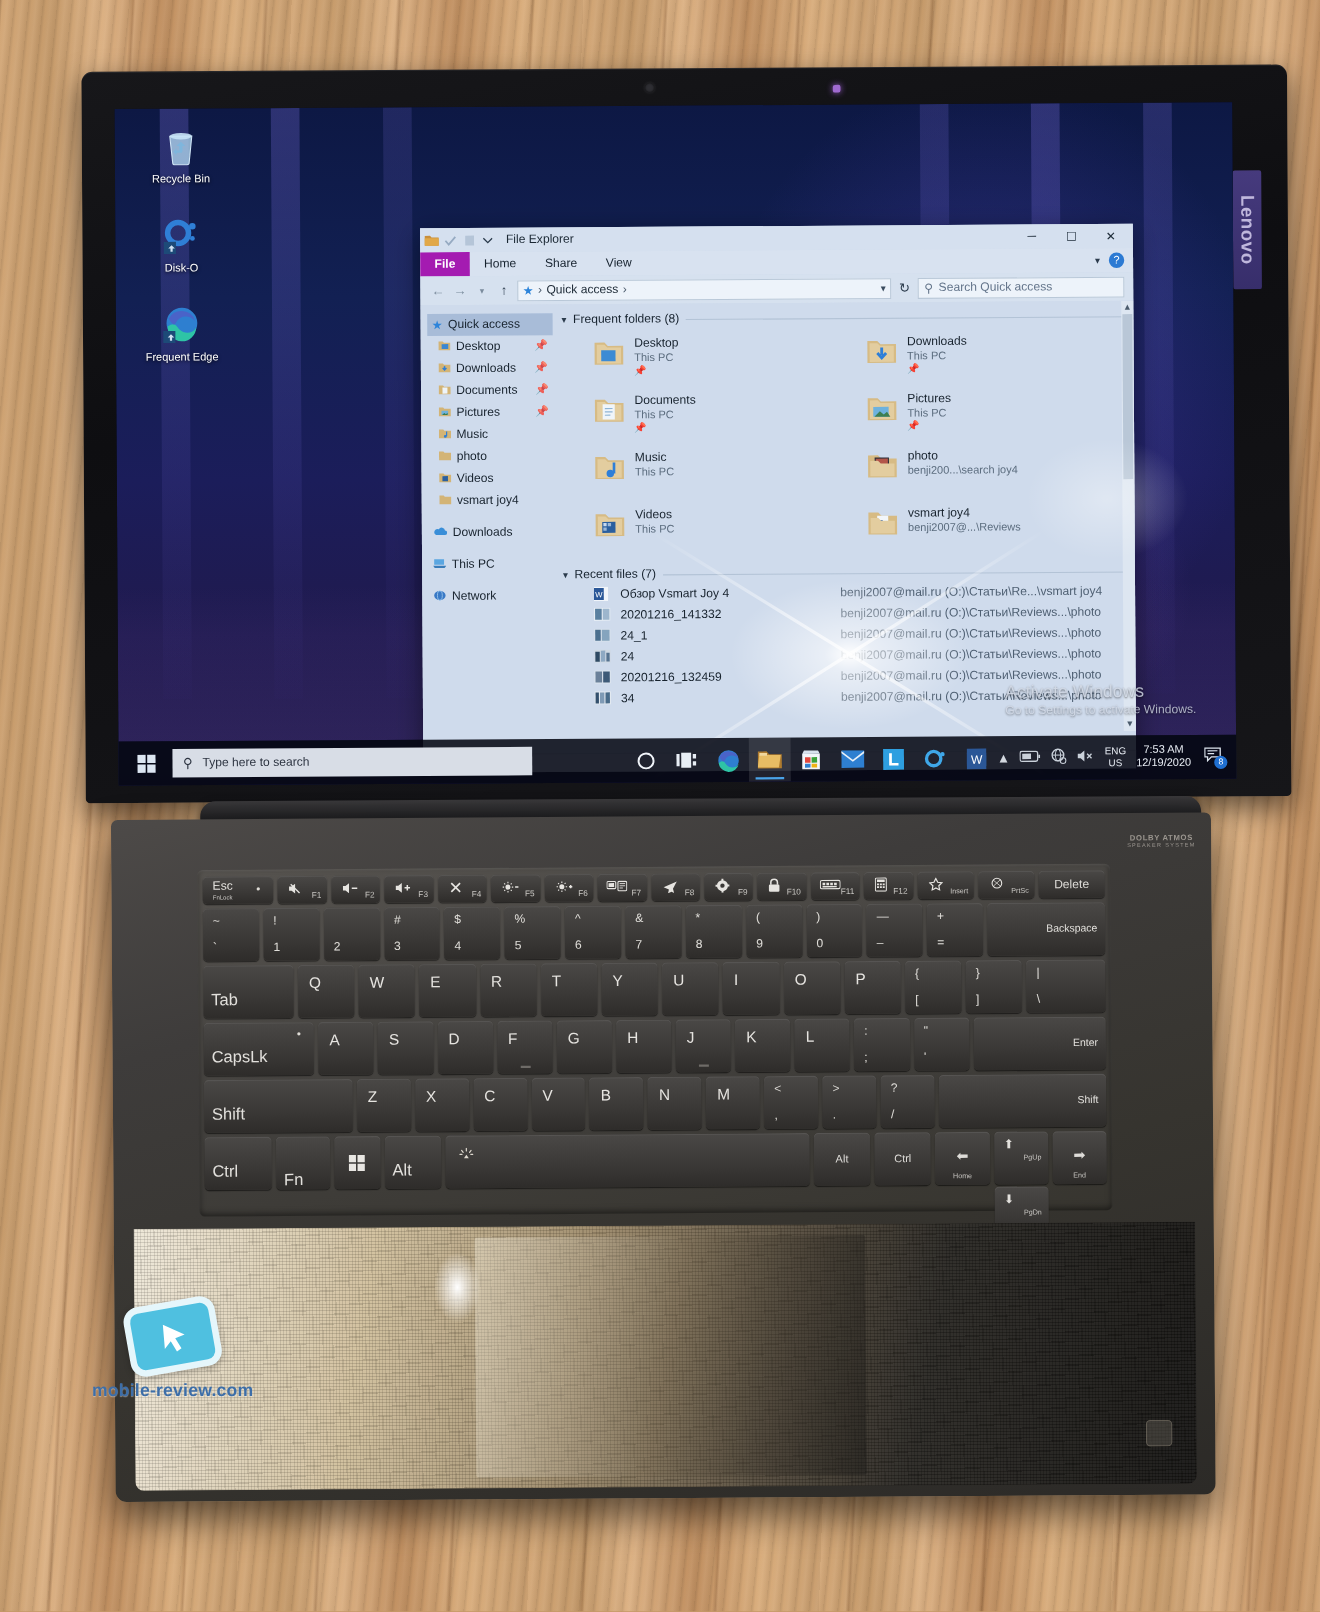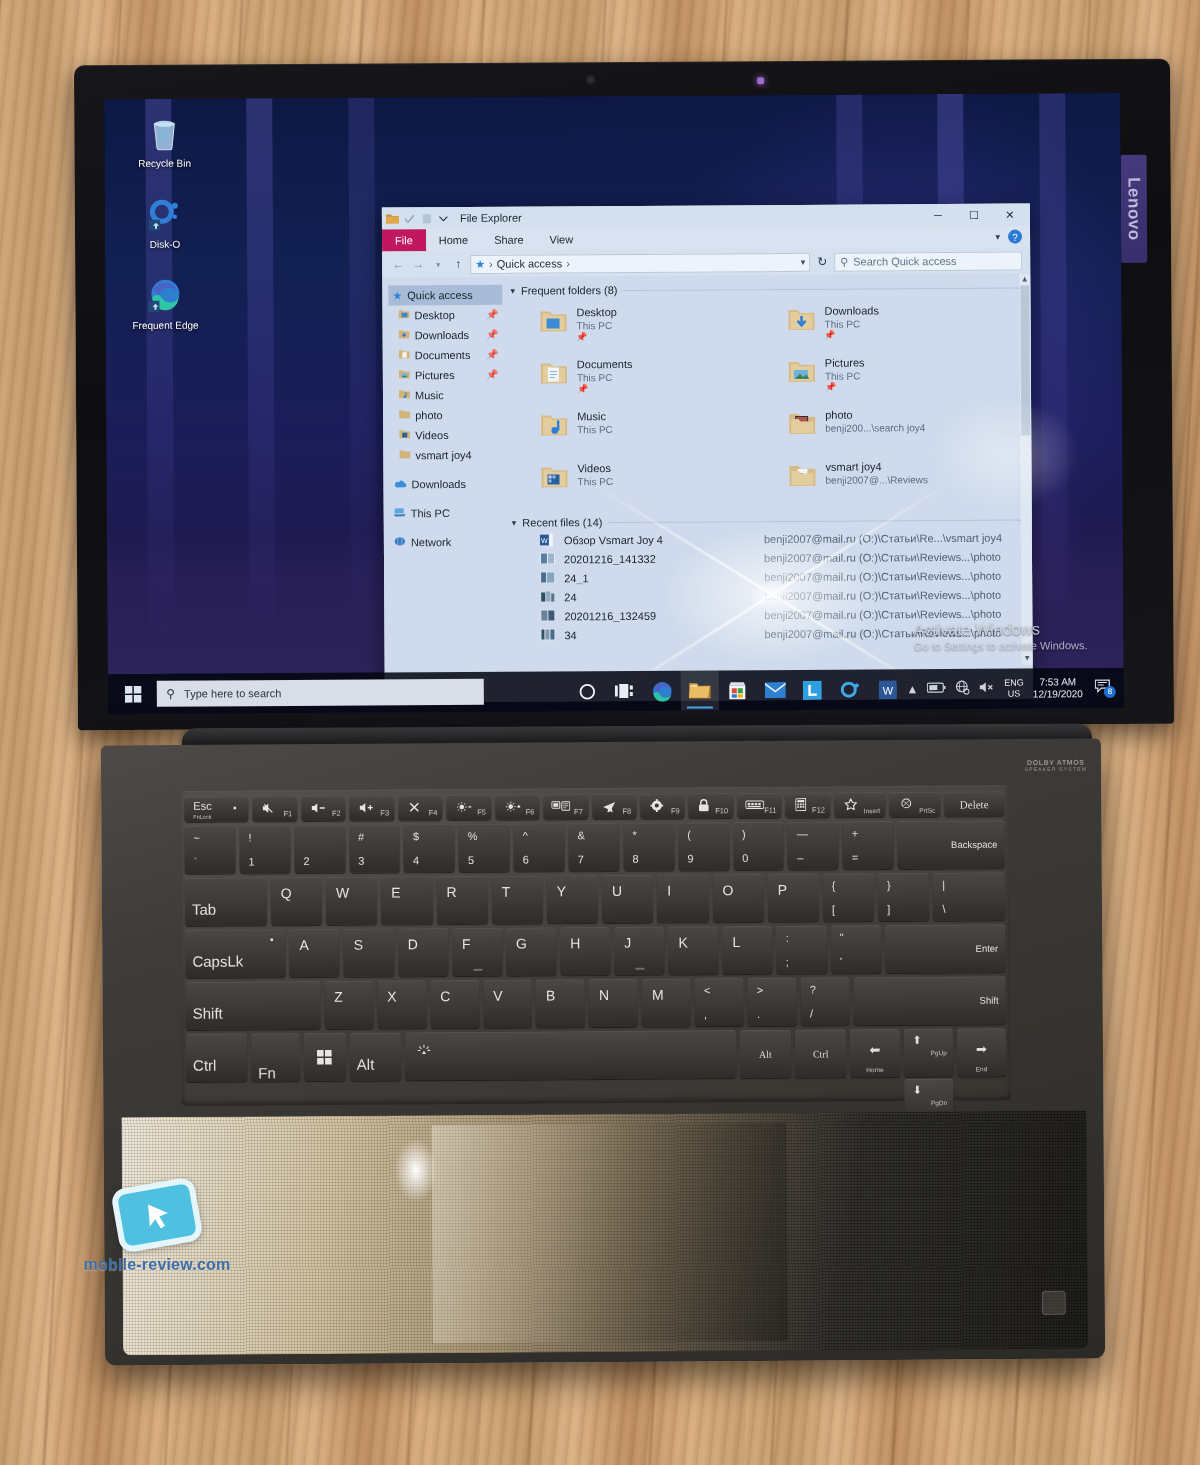--- a/index.html
+++ b/index.html
@@ -109,21 +109,21 @@
     flex:0 0 auto;
   }
   .qat{ width:17px; height:17px; display:flex; align-items:center; justify-content:center; }
   #win-title{ font-size:11px; color:#1a2733; margin-left:8px; }
   #win-btns{ margin-left:auto; display:flex; }
   .wbtn{ width:36px; height:22px; display:flex; align-items:center; justify-content:center; color:#1c2a37; font-size:11px; }
   #ribbon{
     height:22px; background:#d8e2f0; display:flex; align-items:stretch; flex:0 0 auto;
   }
   .rtab{ padding:0 13px; display:flex; align-items:center; font-size:11px; color:#16222e; }
-  .rtab.file{ background:#be185d; color:#fff; }
+  .rtab.file{ background:#a21caf; color:#fff;font-weight:bold; }
   #ribbon-right{ margin-left:auto; display:flex; align-items:center; gap:8px; padding-right:8px; }
   #help-circle{
     width:14px;height:14px;border-radius:50%;background:#2d7ad1;color:#fff;
     font-size:10px;display:flex;align-items:center;justify-content:center;
   }
   #addr-bar{
     height:26px; background:#d6e1ef; display:flex; align-items:center; gap:4px; padding:0 8px; flex:0 0 auto;
   }
   .navbtn{ width:16px; text-align:center; color:#7b8c9d; font-size:12px; }
   .navbtn.up{ color:#2b3b4c; }
@@ -259,21 +259,21 @@
   .key{
     background:linear-gradient(180deg,#4a4846,#3a3836 60%,#2e2c2a);
     border-radius:4px; position:relative; color:#e2e0dc;
     box-shadow:0 1px 1px rgba(0,0,0,.55), inset 0 1px 0 rgba(255,255,255,.07);
     flex:1 1 auto;
   }
   .krow.fn .key{ height:25px; }
   .krow.num .key, .krow.qw .key, .krow.as .key, .krow.zx .key { height:48px; }
   .krow.bt .key{ height:48px; }
   .k-c{ position:absolute; inset:0; display:flex; align-items:center; justify-content:center;
-        font-size:13px; color:#dedcd8;font-family:Liberation Serif, serif; }
+        font-size:13px; color:#dedcd8; }
   .k-word-r{ position:absolute; right:7px; top:50%; transform:translateY(-50%); font-size:9.5px; }
   .k-word-l{ position:absolute; left:7px; top:50%; transform:translateY(-50%); font-size:15px; }
   .k-fnum{ position:absolute; right:5px; bottom:3px; font-size:7.5px; color:#c9c7c3; }
   .k-fglyph{ position:absolute; left:10px; top:50%; transform:translateY(-50%); font-size:11px; color:#e6e4e0; }
   .k-topg{ position:absolute; left:9px; top:6px; font-size:11px; color:#e0ded9; }
   .k-botg{ position:absolute; left:9px; bottom:6px; font-size:11px; color:#e0ded9; }
   .k-letter{ position:absolute; left:10px; top:8px; font-size:14px; color:#e6e4e0; }
   .arrowstack{ display:flex; flex-direction:column; gap:2px; flex:1 1 auto; }
   .arrowstack .key{ height:23px; }
   .k-sub{ position:absolute; right:6px; top:50%; transform:translateY(-50%); font-size:6.5px; color:#c7c5c1; }
@@ -697,21 +697,21 @@
                 </div>
                 <div>
                   <div class="fname">vsmart joy4</div>
                   <div class="fsub">benji2007@...\Reviews</div>
                 </div>
               </div>
             </div>
 
             <div class="group-hdr" id="recent-hdr">
               <span class="chev">▾</span>
-              <span>Recent files (14)</span>
+              <span>Recent files (7)</span>
               <span class="rule"></span>
             </div>
 
             <div id="recent-list">
 
               <div class="rrow">
                 <span class="rico">
                   <svg width="13" height="13" viewBox="0 0 13 13">
                       <rect x="0" y="0" width="13" height="13" fill="#f1f5fa"></rect>
                       <rect x="0" y="1" width="9" height="11" fill="#2b5797"></rect>

